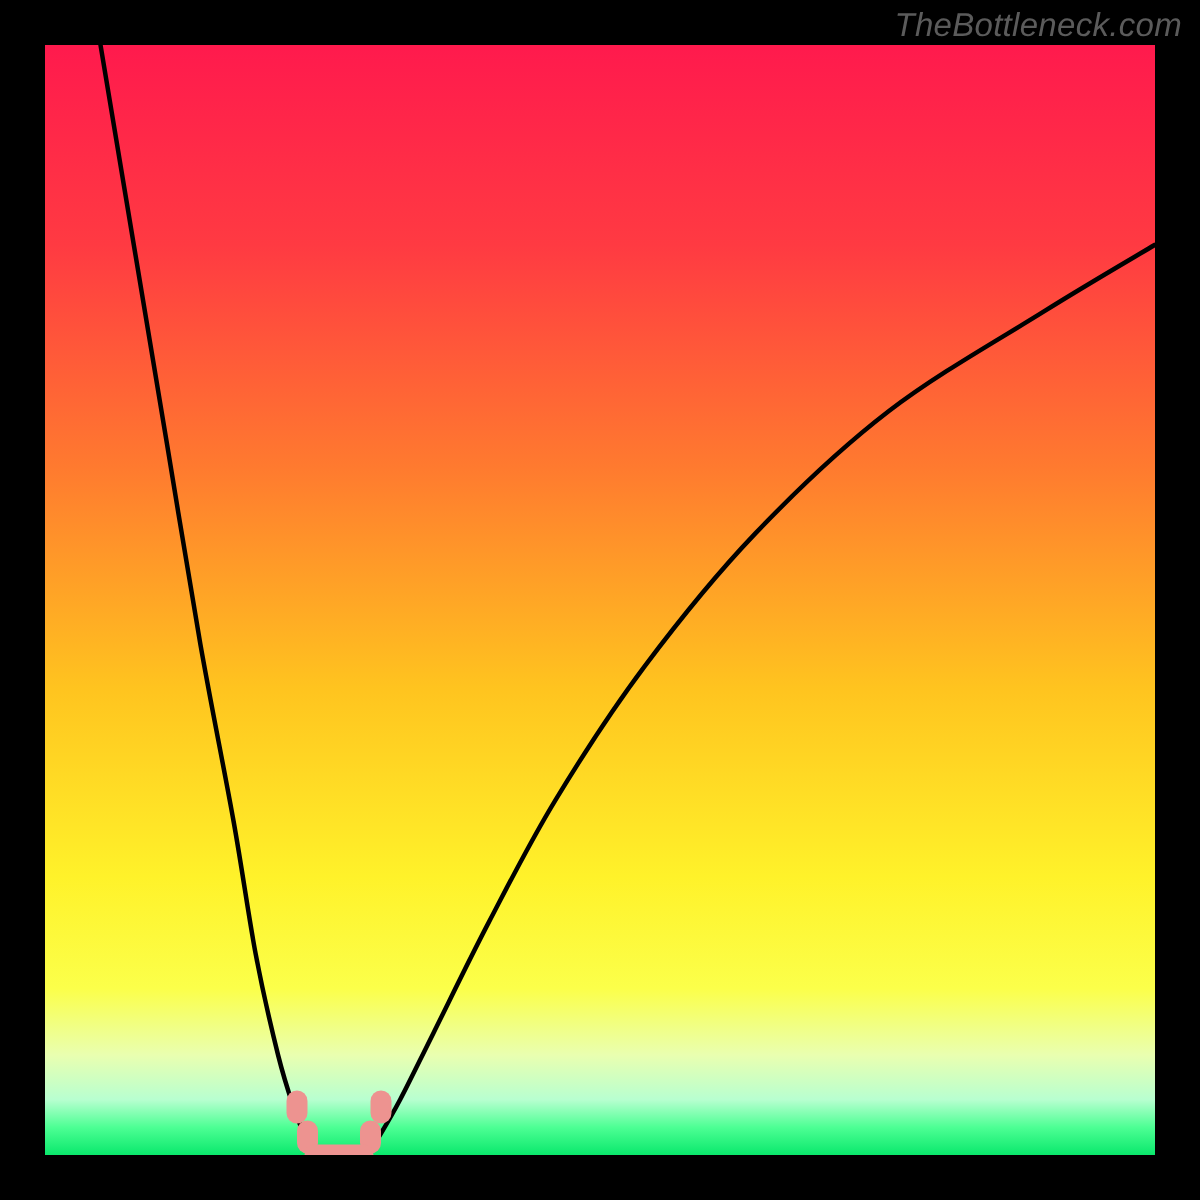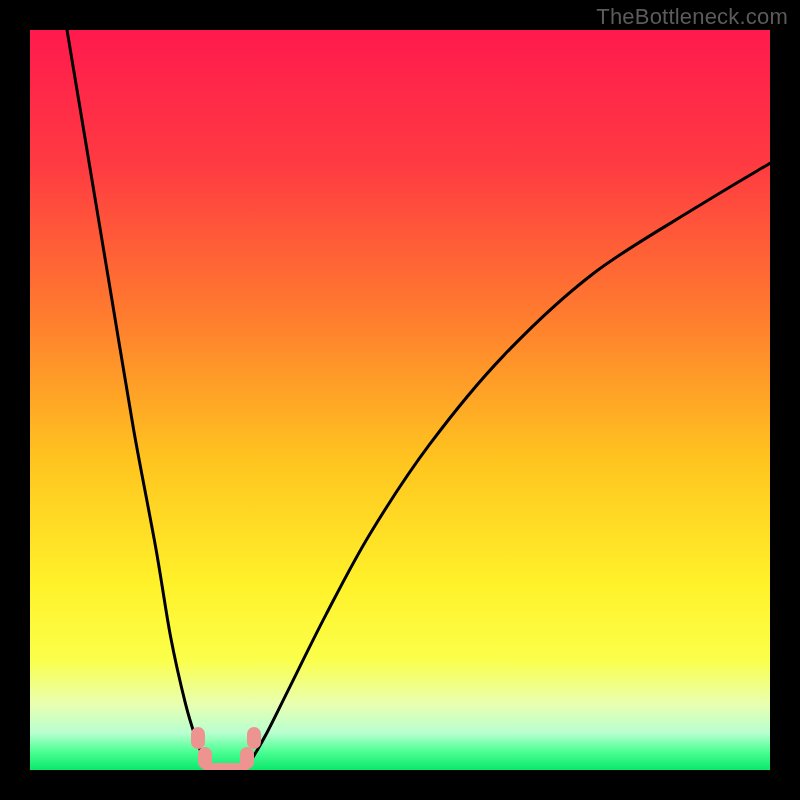--- a/index.html
+++ b/index.html
@@ -8,20 +8,21 @@
     width: 800px;
     height: 800px;
     background: #000;
     overflow: hidden;
     font-family: Arial, Helvetica, sans-serif;
   }
   .frame {
     position: absolute;
     inset: 0;
     background: #000;
+    font-style: italic;
   }
   .plot {
     position: absolute;
     left: 30px;
     top: 30px;
     width: 740px;
     height: 740px;
     overflow: hidden;
   }
   .gradient {

